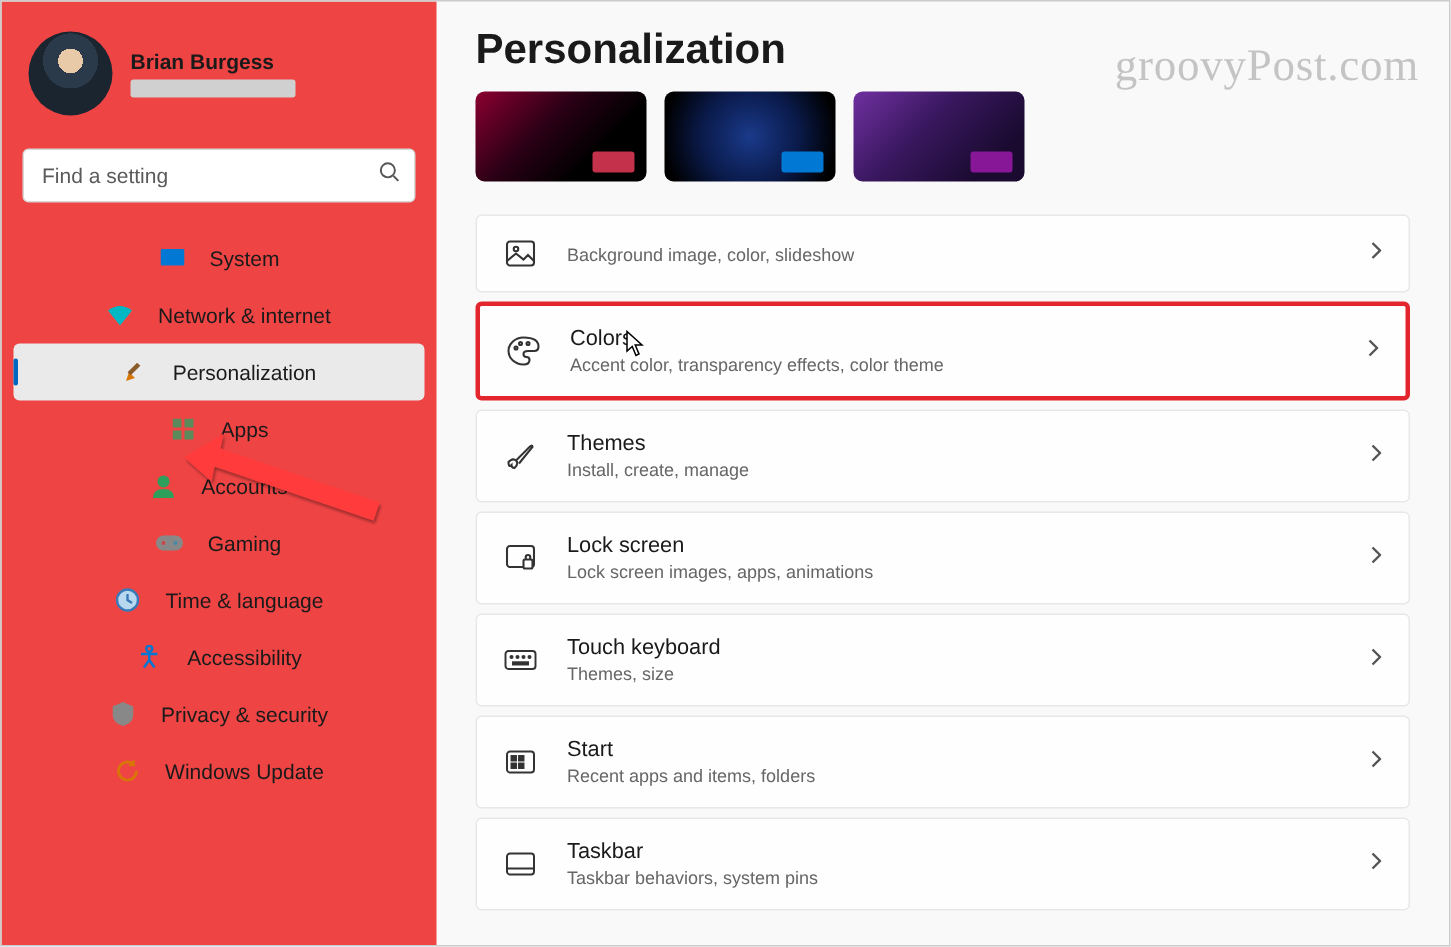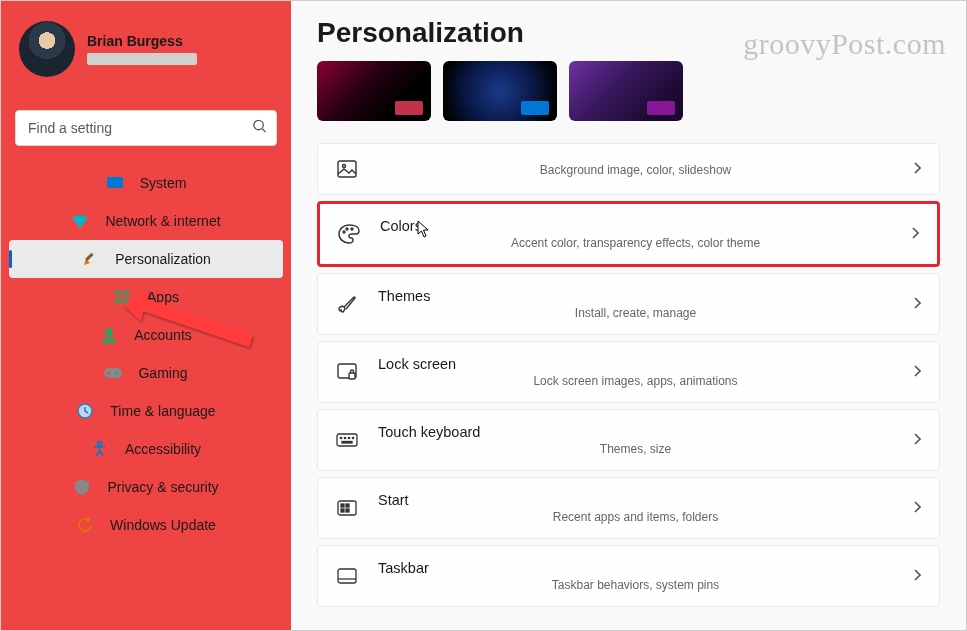--- a/index.html
+++ b/index.html
@@ -7,21 +7,21 @@
 .container { display: flex; height: 100%; }
 
 
 .sidebar { width: 290px; padding: 12px 8px; background: #ef4444; }
 .profile { display: flex; align-items: center; gap: 12px; padding: 8px 10px 14px; }
 .avatar { width: 56px; height: 56px; border-radius: 50%; background: radial-gradient(circle at 50% 35%, #e8c9a8 0 18%, #2a3a4a 18% 40%, #1a2530 40% 100%); flex-shrink: 0; }
 .profile-info { flex: 1; }
 .profile-name { font-size: 14px; font-weight: 600; color: #1a1a1a; }
 .profile-email { width: 110px; height: 12px; background: #d0d0d0; margin-top: 4px; border-radius: 2px; }
 
-.search { position: relative; margin: 19px 6px 18px; }
+.search { position: relative; margin: 8px 6px 18px; }
 .search input { width: 100%; height: 36px; border: 1px solid #d8d8d8; border-radius: 4px; padding: 0 36px 0 12px; font-size: 14px; background: #fff; color: #555; }
 .search input::placeholder { color: #5a5a5a; }
 .search-icon { position: absolute; right: 10px; top: 50%; transform: translateY(-50%); color: #555; }
 
 .nav-list { list-style: none; }
 .nav-item { display: flex; align-items: center; height: 38px; padding: 0 14px; border-radius: 4px; cursor: pointer; font-size: 14px; color: #1a1a1a; position: relative; gap: 16px; justify-content: center; }
 .nav-item.active { background: #eaeaea; }
 .nav-item.active::before { content: ""; position: absolute; left: 0; top: 10px; bottom: 10px; width: 3px; background: #0067c0; border-radius: 2px; }
 .nav-icon { width: 18px; height: 18px; display: flex; align-items: center; justify-content: center; flex-shrink: 0; }
 
@@ -38,21 +38,21 @@
 .theme-card.t1 .accent-swatch { background: #c4314b; }
 .theme-card.t2 .accent-swatch { background: #0078d4; }
 .theme-card.t3 .accent-swatch { background: #881798; }
 
 .setting-list { display: flex; flex-direction: column; gap: 6px; }
 .setting-row { display: flex; align-items: center; background: #fefefe; border: 1px solid #e8e8e8; border-radius: 4px; padding: 14px 18px; cursor: pointer; gap: 20px; }
 .setting-row.highlight { border: 3px solid #e3262d; }
 .setting-icon { width: 22px; height: 22px; display: flex; align-items: center; justify-content: center; color: #333; flex-shrink: 0; }
 .setting-text { flex: 1; }
 .setting-title { font-size: 14.5px; color: #1a1a1a; }
-.setting-desc { font-size: 12px; color: #666; margin-top: 2px; text-align: center; }
+.setting-desc { font-size: 12px; color: #666; margin-top: 2px; }
 .chevron { color: #555; }
 
 .watermark { position: absolute; top: 26px; right: 20px; font-family: "Times New Roman", serif; font-size: 30px; color: #c4c4c4; letter-spacing: 0.5px; }
 
 
 .arrow-annotation { position: absolute; left: 122px; top: 296px; pointer-events: none; z-index: 10; }
 .arrow-annotation svg { overflow: visible; }
 
 .cursor { position: absolute; left: 416px; top: 219px; pointer-events: none; z-index: 5; font-size: 13px; color: #000; }
 </style>

